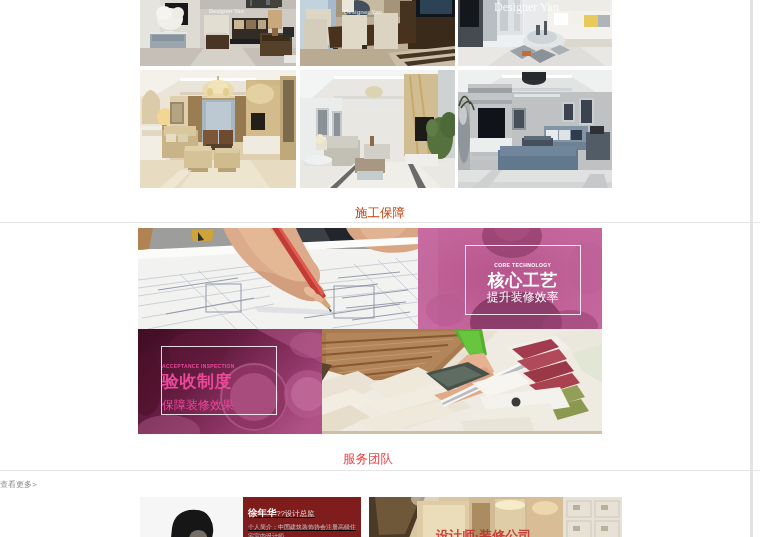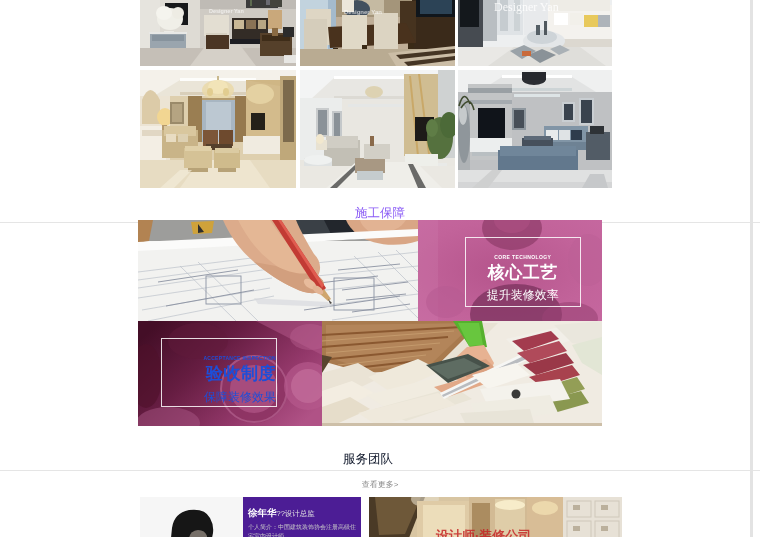--- a/index.html
+++ b/index.html
@@ -238,24 +238,24 @@
 <rect x="40" y="80" width="80" height="32" fill="#62788d"></rect>
 <rect x="42" y="76" width="76" height="10" fill="#70869a"></rect>
 <rect x="38" y="106" width="84" height="8" fill="#53677b"></rect>
 <rect x="0" y="100" width="154" height="18" fill="#e0e1e1"></rect>
 <rect x="0" y="112" width="154" height="6" fill="#d4d5d6"></rect>
 <polygon points="14,118 34,100 44,100 30,118" fill="#cfd0d0"></polygon>
 <polygon points="124,118 132,104 146,104 150,118" fill="#c6c8ca"></polygon>
 </svg>
   </div>
 
-<div class="abs" style="left:0;top:205px;width:760px;text-align:center;font-size:12.5px;color:#8b5cf6;">施工保障</div>
+<div class="abs" style="left:0;top:205px;width:760px;text-align:center;font-size:12.5px;color:#c2410c;">施工保障</div>
 <div class="abs" style="left:0;top:221.5px;width:760px;height:1px;background:#e5e5e5;"></div>
 
-<div class="abs" style="left:138px;top:220px;width:464px;height:205.5px;overflow:hidden;">
+<div class="abs" style="left:138px;top:228px;width:464px;height:205.5px;overflow:hidden;">
   <div class="ph" style="left:0;top:0;width:280px;height:100.5px;">
       <svg width="280" height="101" viewBox="0 0 280 101">
 <rect width="280" height="101" fill="#f2f2f0"></rect>
 <rect x="0" y="0" width="280" height="21" fill="#9d9d9b"></rect>
 <polygon points="150,0 222,0 216,19 156,21" fill="#3a4046"></polygon>
 <polygon points="186,0 222,0 216,19 196,20" fill="#22262c"></polygon>
 <path d="M208,0 L280,0 L280,21 C258,28 234,25 220,15 C214,10 210,5 208,0 Z" fill="#d9a685"></path>
 <path d="M222,0 L268,0 C262,10 246,16 232,12 C226,8 223,4 222,0 Z" fill="#e2b393"></path>
 <polygon points="0,0 15,0 11,21 0,23" fill="#b28352"></polygon>
 <polygon points="53,2 76,1 74,13 55,14" fill="#cfa23a"></polygon>
@@ -371,41 +371,41 @@
 <polygon points="148,82 228,74 236,92 158,101" fill="#efece2"></polygon>
 <polygon points="138,92 208,88 212,102 144,104" fill="#e8e4d8"></polygon>
 <circle cx="194" cy="73" r="4.5" fill="#3a3a38"></circle>
 <rect x="0" y="102" width="280" height="3" fill="#cdbfa8"></rect>
 </svg>
     </div>
 
   <div class="abs" style="left:327px;top:17.4px;width:113.5px;height:68px;border:1px solid rgba(255,255,255,.85);text-align:center;color:#fff;">
     <div style="margin-top:17px;font-size:5px;line-height:5px;font-weight:bold;letter-spacing:.4px;">CORE TECHNOLOGY</div>
     <div style="margin-top:4px;font-size:17px;line-height:17px;font-weight:bold;letter-spacing:.5px;">核心工艺</div>
-    <div style="margin-top:8px;font-size:12px;line-height:12px;letter-spacing:0;">提升装修效率</div>
-  </div>
-  <div class="abs" style="left:23px;top:118.3px;width:114px;height:67px;border:1px solid rgba(255,255,255,.85);text-align:right;color:#1d4ed8;">
+    <div style="margin-top:2px;font-size:12px;line-height:12px;letter-spacing:0;">提升装修效率</div>
+  </div>
+  <div class="abs" style="left:23px;top:118.3px;width:114px;height:67px;border:1px solid rgba(255,255,255,.85);text-align:left;color:#ec4899;">
     <div style="margin-top:17px;font-size:5px;line-height:5px;font-weight:bold;letter-spacing:.3px;">ACCEPTANCE INSPECTION</div>
     <div style="margin-top:4px;font-size:17px;line-height:17px;font-weight:bold;letter-spacing:.5px;">验收制度</div>
     <div style="margin-top:9px;font-size:12px;line-height:12px;letter-spacing:0;">保障装修效果</div>
   </div>
 </div>
 
-<div class="abs" style="left:0;top:451px;width:736px;text-align:center;font-size:12.5px;color:#0f172a;">服务团队</div>
+<div class="abs" style="left:0;top:451px;width:736px;text-align:center;font-size:12.5px;color:#ef4444;">服务团队</div>
 <div class="abs" style="left:0;top:469.5px;width:760px;height:1px;background:#e5e5e5;"></div>
-<div class="abs" style="left:0;top:479px;width:760px;text-align:center;font-size:8px;color:#8a8a8a;">查看更多&gt;</div>
+<div class="abs" style="left:0;top:479px;width:760px;text-align:left;font-size:8px;color:#8a8a8a;">查看更多&gt;</div>
 
 <div class="ph" style="left:140px;top:496.5px;width:102.5px;height:40.5px;">
     <svg width="103" height="41" viewBox="0 0 103 41">
 <rect width="103" height="41" fill="#f6f6f6"></rect>
 <path d="M31,41 L32,31 Q34,16 49,13 Q65,11 70,21 Q74,28 73,36 L72,41 Z" fill="#161616"></path>
 <path d="M49,41 Q50,34 58,33 Q65,33 67,39 L67,41 Z" fill="#766f68"></path>
 </svg>
   </div>
-<div class="abs" style="left:242.5px;top:496.5px;width:118px;height:40.5px;background:#4c1d95;overflow:hidden;">
+<div class="abs" style="left:242.5px;top:496.5px;width:118px;height:40.5px;background:#7f1d1d;overflow:hidden;text-decoration:underline;">
   <div style="margin:5px 0 0 5.5px;color:#fff;white-space:nowrap;"><span style="font-size:9.5px;font-weight:bold;">徐年华</span><span style="font-size:7.5px;color:#e2e2e2;">??设计总监</span></div>
   <div style="margin:3px 4px 0 5.5px;font-size:6px;color:#c9c9c9;line-height:9px;">个人简介：中国建筑装饰协会注册高级住<br>宅室内设计师</div>
 </div>
 <div class="ph" style="left:369px;top:496.5px;width:252.5px;height:40.5px;">
     <svg width="253" height="41" viewBox="0 0 253 41">
 <rect width="253" height="41" fill="#d8c5a2"></rect>
 <polygon points="0,0 56,0 40,41 0,41" fill="#4a3a26"></polygon>
 <polygon points="6,0 52,0 36,37 10,38" fill="#6e5839"></polygon>
 <ellipse cx="56" cy="2" rx="14" ry="8" fill="#e5dcc8" opacity=".6"></ellipse>
 <rect x="48" y="4" width="54" height="37" fill="#dfcba6"></rect>

